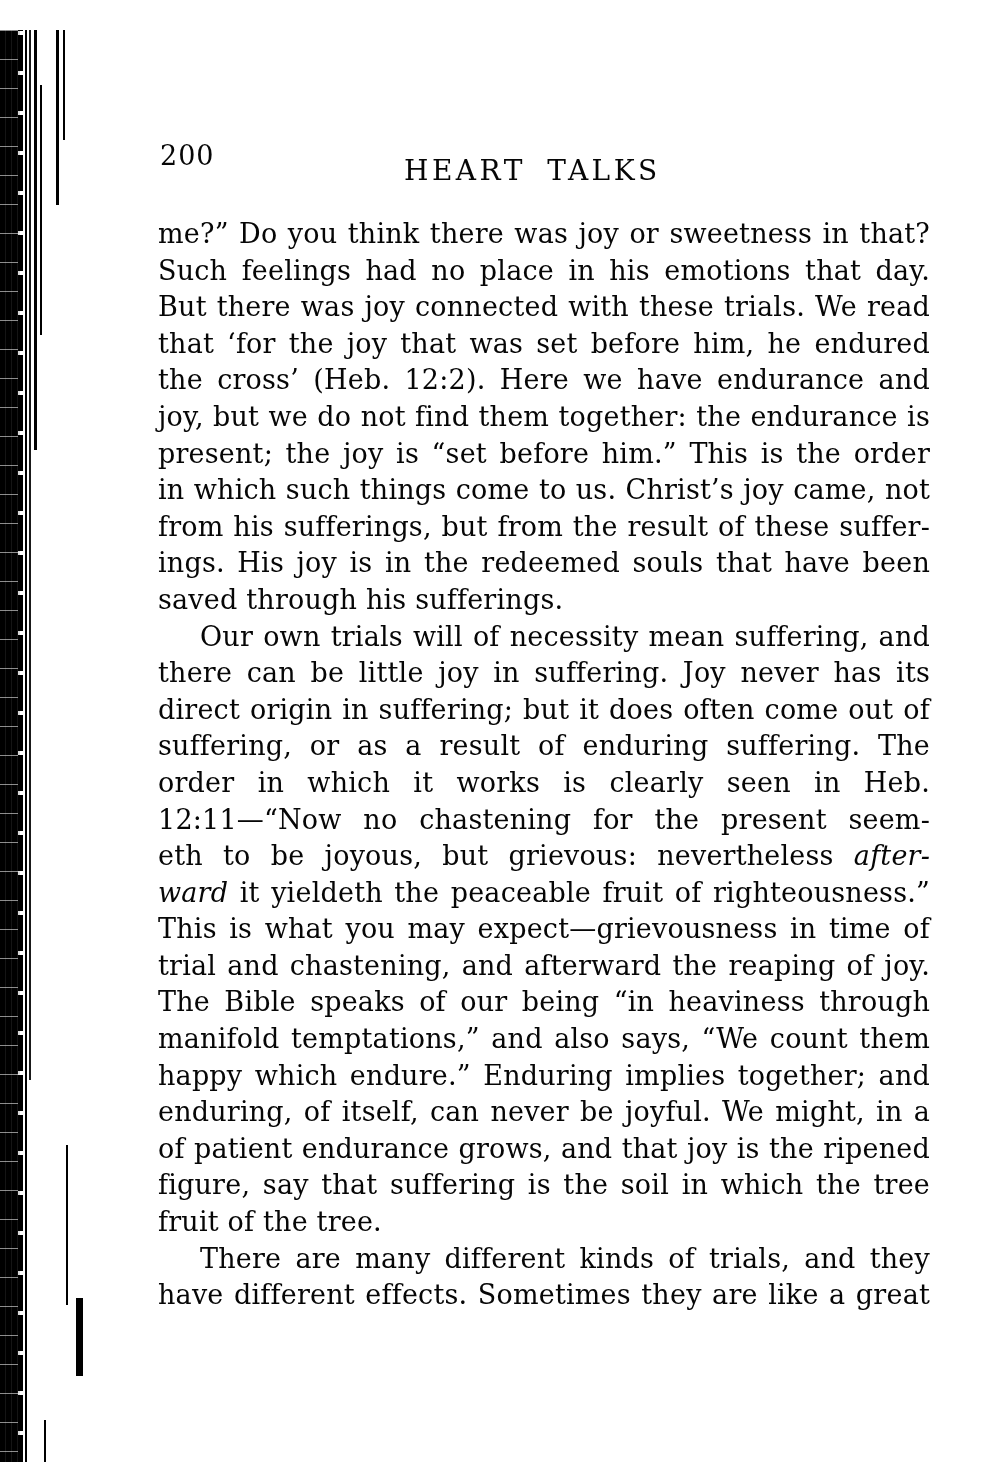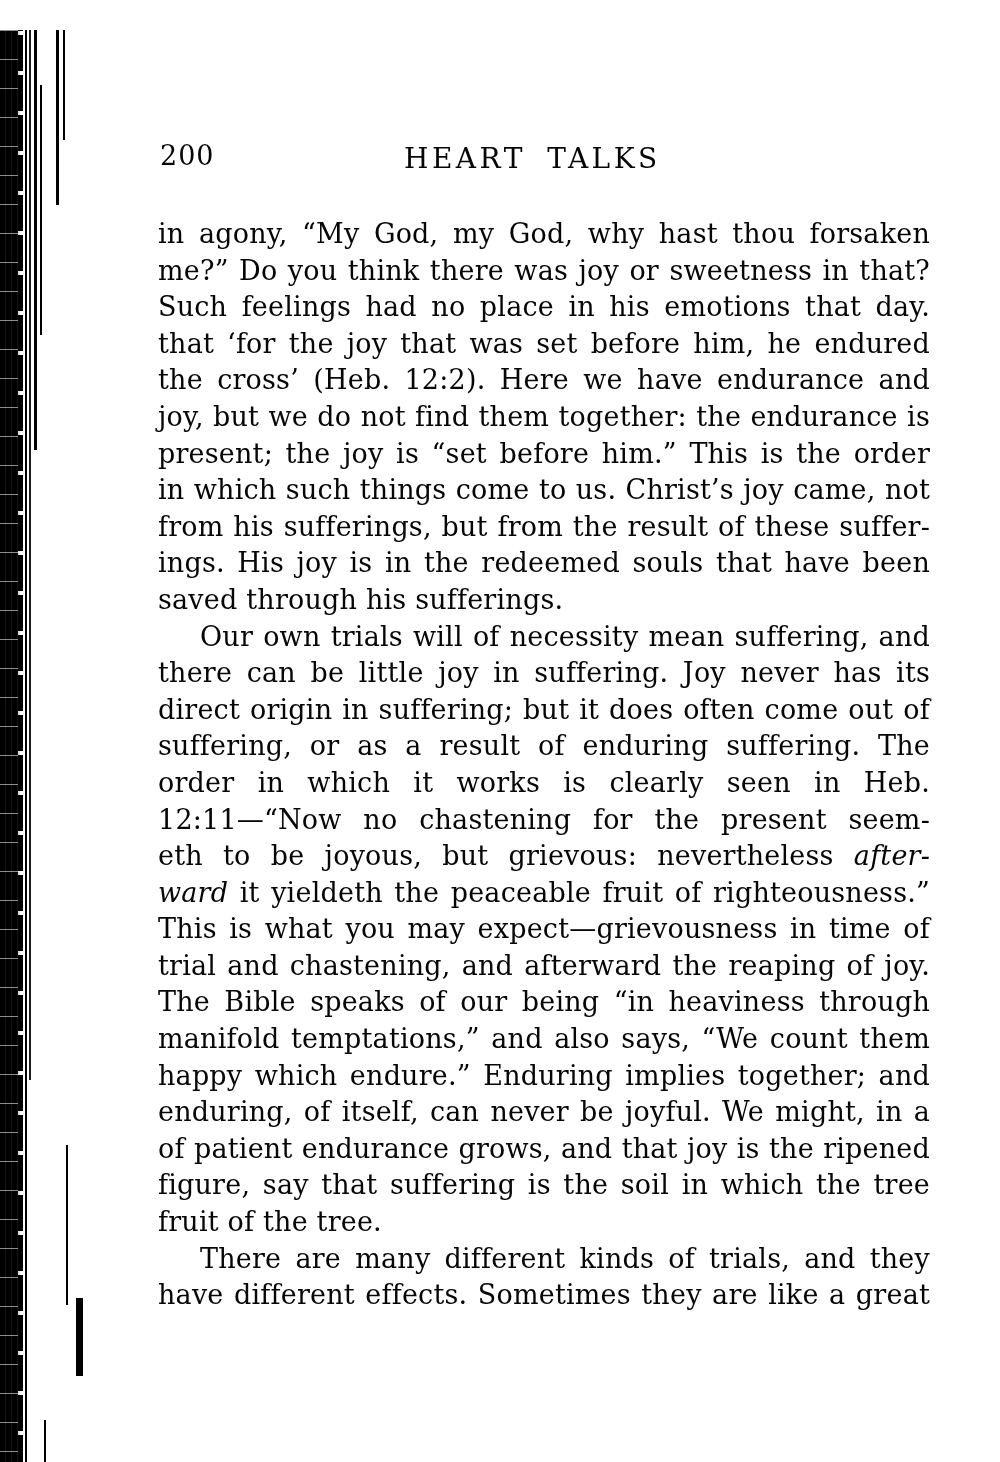--- a/index.html
+++ b/index.html
@@ -55,21 +55,21 @@
 
   
   .page-number {
     position: absolute;
     left: 160px; top: 110px;
     font-size: 27px;
     letter-spacing: 1px;
   }
   .running-header {
     position: absolute;
-    left: 404px; top: 112px;
+    left: 404px; top: 124px;
     font-size: 28px;
     letter-spacing: 3.5px;
     word-spacing: 9px;
     white-space: nowrap;
   }
 
   
   .text-block {
     position: absolute;
     left: 158px; top: 186px;
@@ -101,23 +101,23 @@
   <div class="gline l5"></div>
   <div class="gline l6"></div>
   <div class="gline l7"></div>
   <div class="gline l8"></div>
   <div class="gline l9"></div>
 
   <div class="page-number">200</div>
   <div class="running-header">HEART TALKS</div>
 
   <div class="text-block" id="text-block">
-      <div class="line">in agony, “My God, my God, why hast thou forsaken</div>
       <div class="line">me?”  Do you think there was joy or sweetness in that?</div>
       <div class="line">Such feelings had no place in his emotions that day.</div>
+      <div class="line">But there was joy connected with these trials.  We read</div>
       <div class="line">that ‘for the joy that was set before him, he endured</div>
       <div class="line">the cross’ (Heb. 12:2).  Here we have endurance and</div>
       <div class="line">joy, but we do not find them together: the endurance is</div>
       <div class="line">present; the joy is “set before him.”  This is the order</div>
       <div class="line">in which such things come to us.  Christ’s joy came, not</div>
       <div class="line">from his sufferings, but from the result of these suffer-</div>
       <div class="line">ings.  His joy is in the redeemed souls that have been</div>
       <div class="line last">saved through his sufferings.</div>
       <div class="line indent">Our own trials will of necessity mean suffering, and</div>
       <div class="line">there can be little joy in suffering.  Joy never has its</div>

